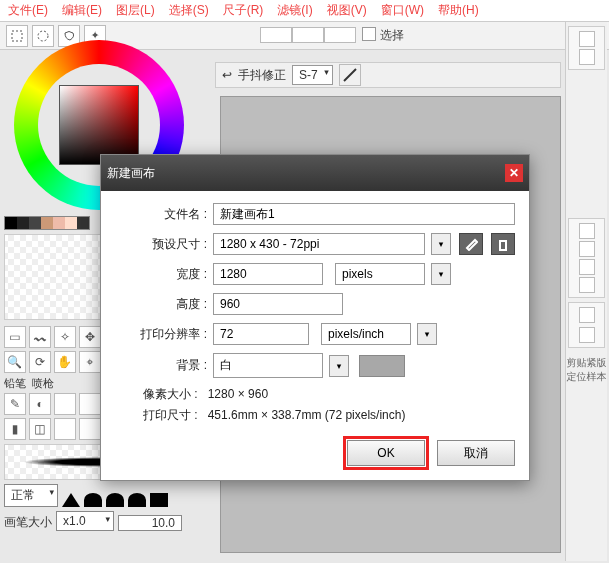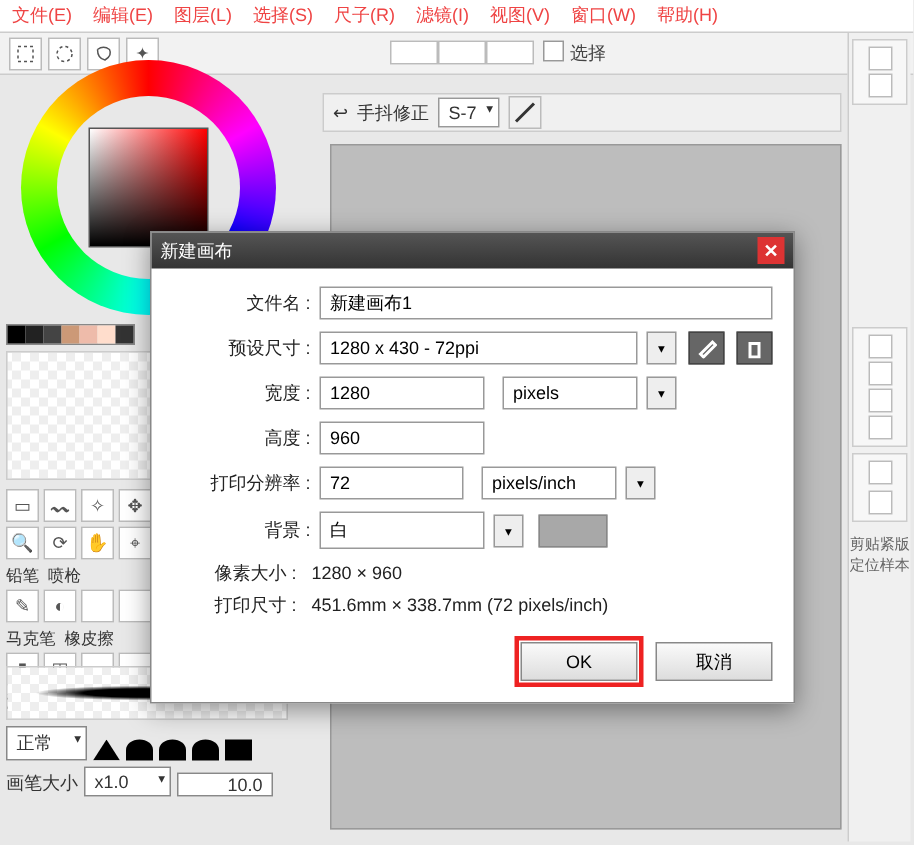--- a/index.html
+++ b/index.html
@@ -56,21 +56,21 @@
 
 .canvas-area { position:absolute; left:220px; top:96px; right:48px; bottom:10px; background:#bdbdbd; border:1px solid #999; }
 
 
 .right-panel { position:absolute; right:2px; top:22px; width:42px; bottom:2px; background:#f0f0f0; border-left:1px solid #ccc; }
 .right-panel .section { border:1px solid #ccc; margin:4px 2px; background:#f7f7f7; padding:4px 2px; display:flex; flex-wrap:wrap; gap:2px; justify-content:center; }
 .right-panel .rb { width:16px; height:16px; border:1px solid #bbb; background:#fff; }
 
 
 .dialog { position:absolute; left:100px; top:154px; width:430px; background:#fff; border:1px solid #888; box-shadow:0 4px 16px rgba(0,0,0,0.4); }
-.dialog .titlebar { height:24px; background: linear-gradient(#555,#333); color:#fff; display:flex; align-items:center; padding:0 6px; font-size:12px; }
+.dialog .titlebar { height:36px; background: linear-gradient(#555,#333); color:#fff; display:flex; align-items:center; padding:0 6px; font-size:12px; }
 .dialog .titlebar .close { margin-left:auto; width:18px; height:18px; background:#d33; display:flex; align-items:center; justify-content:center; font-weight:bold; cursor:pointer; }
 .dialog .body { padding:12px 14px 14px 30px; }
 .dialog .frow { display:flex; align-items:center; margin-bottom:8px; gap:6px; }
 .dialog .flabel { width:76px; text-align:right; color:#222; font-size:12px; }
 .dialog input[type=text] { border:1px solid #999; padding:3px 6px; font-size:12px; background:#fff; }
 .dialog .wide { flex:1; }
 .dialog .sel { border:1px solid #999; padding:3px 6px; font-size:12px; background:#fff; position:relative; }
 .dialog .dd { width:20px; height:22px; background:#eee; border:1px solid #999; display:flex; align-items:center; justify-content:center; font-size:9px; cursor:pointer; }
 .dialog .icon-btn { width:24px; height:22px; background:#666; border:1px solid #444; display:flex; align-items:center; justify-content:center; cursor:pointer; margin-left:2px; }
 .dialog .icon-btn svg { width:14px; height:14px; stroke:#fff; fill:none; stroke-width:2; }
@@ -165,24 +165,20 @@
   <div class="label-row">
     <span>铅笔</span>
     <span>喷枪</span>
   </div>
   <div class="row">
     <div class="tg">✎</div>
     <div class="tg">◐</div>
     <div class="tg"></div>
     <div class="tg"></div>
   </div>
-  <div class="label-row">
-    <span>马克笔</span>
-    <span>橡皮擦</span>
-  </div>
   <div class="row">
     <div class="tg">▮</div>
     <div class="tg">◫</div>
     <div class="tg"></div>
     <div class="tg"></div>
   </div>
   <div class="label-row">
     <span>油漆桶</span>
     <span>二值笔</span>
     <span>画笔</span>
@@ -260,21 +256,21 @@
         </div>
     </div>
     <div class="frow">
       <div class="flabel">宽度 :</div>
       <input type="text" style="width: 110px;" value="1280">
       <div class="sel" style="width:90px;margin-left:6px">pixels</div>
       <div class="dd">▾</div>
     </div>
     <div class="frow">
       <div class="flabel">高度 :</div>
-      <input type="text" style="width: 110px;" value="960">
+      <input type="text" style="width: 130px;" value="960">
     </div>
     <div class="frow">
       <div class="flabel">打印分辨率 :</div>
       <input type="text" style="width: 96px;" value="72">
       <div class="sel" style="width:90px;margin-left:6px">pixels/inch</div>
       <div class="dd">▾</div>
     </div>
     <div class="frow">
       <div class="flabel">背景 :</div>
       <div class="sel" style="width:110px">白</div>

